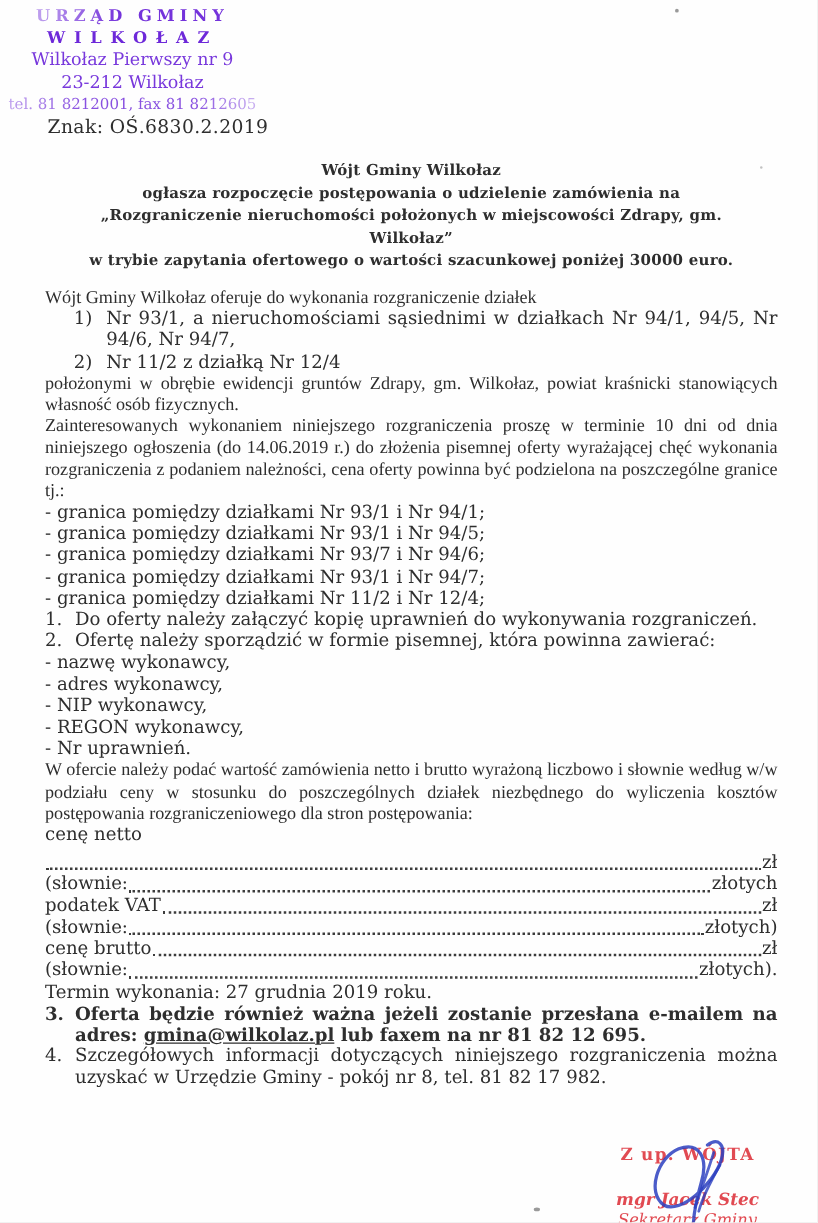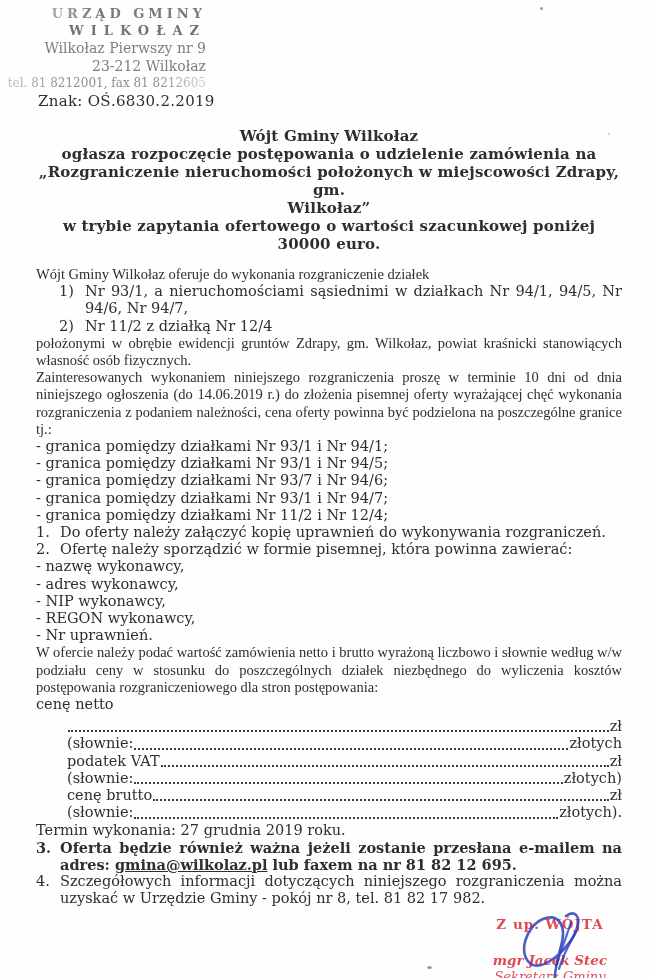--- a/index.html
+++ b/index.html
@@ -12,22 +12,22 @@
     font-family: "DejaVu Serif", "Liberation Serif", serif;
     color: #2e2e2e;
     overflow: hidden;
   }
 
   
   .stamp {
     position: absolute;
     top: 6px; left: 6px;
     width: 200px;
-    text-align: right;
-    color: #737373;
+    text-align: center;
+    color: #6d28d9;
     filter: blur(0.3px);
   }
   .stamp-l1 {
     font-size: 13px; font-weight: bold; letter-spacing: 4px;
     -webkit-mask-image: linear-gradient(90deg, rgba(0,0,0,.25), rgba(0,0,0,.95) 45%);
     mask-image: linear-gradient(90deg, rgba(0,0,0,.25), rgba(0,0,0,.95) 45%);
   }
   .stamp-l2 { font-size: 13px; font-weight: bold; letter-spacing: 7px; margin-top: 2px; }
   .stamp-l3, .stamp-l4 { font-size: 14px; margin-top: 2px; opacity: .92; }
   .stamp-l5 {
@@ -38,33 +38,33 @@
 
   .date-line { position: absolute; top: 73px; right: 27px; font-size: 15px; }
   .ref-line  { position: absolute; top: 92px; left: 38px; font-size: 15px; letter-spacing: .3px; }
 
   
   .content {
     position: absolute;
     left: 36px; top: 127px; width: 586px;
     font-size: 14.5px; line-height: 17.2px;
   }
-  .doc-title { text-align: center; font-weight: bold; font-size: 15px; line-height: 18px; margin-bottom: 13px; letter-spacing: .2px; }
+  .doc-title { text-align: center; font-weight: bold; font-size: 12px; line-height: 18px; margin-bottom: 13px; letter-spacing: .2px; }
   .para { text-align: justify; font-family: Liberation Serif, serif; }
   .list-row { display: flex; }
   .list-row .li-num { flex: 0 0 26px; margin-left: 23px; }
   .list-row .li-text { flex: 1; text-align: justify; }
   .req-row { display: flex; }
   .req-row .req-num { flex: 0 0 24px; }
   .req-row .req-text { flex: 1; text-align: justify; }
   .bold { font-weight: bold; }
   .email { text-decoration: underline; }
 
   .price-block { margin-top: 5px; }
-  .price-line { display: flex; align-items: flex-end; margin-left: 31px; }
+  .price-line { display: flex; align-items: flex-end; }
   .price-line .leader { flex: 1; border-bottom: 2px dotted #3c3c3c; margin: 0 1px 3px 1px; }
 
   
   .sig-block {
     position: absolute;
     top: 916px; right: 24px; width: 160px;
     text-align: center;
     color: #e14a52;
     filter: blur(0.2px);
   }

